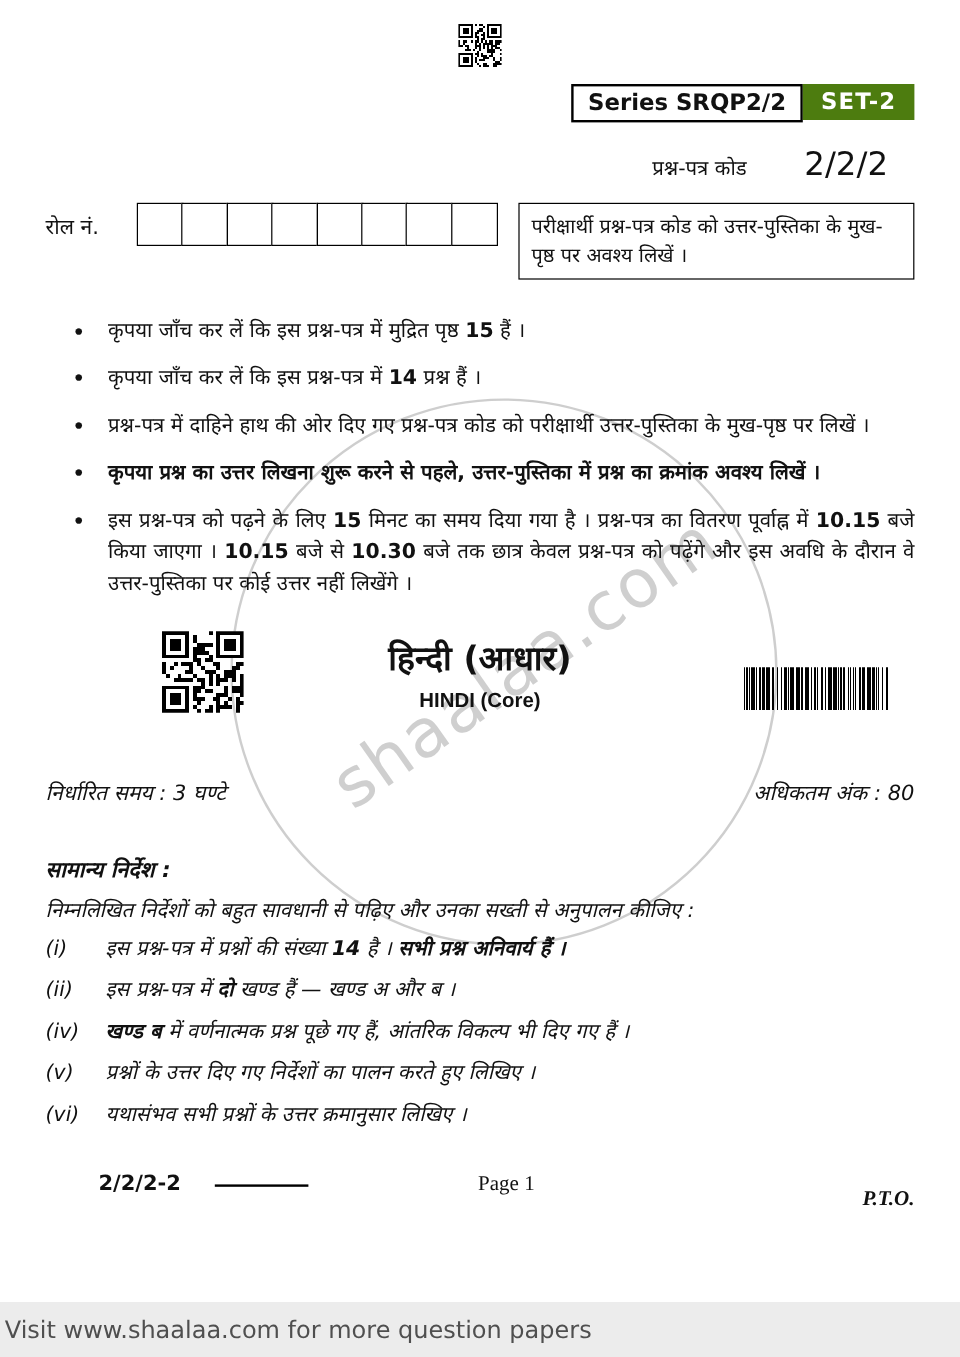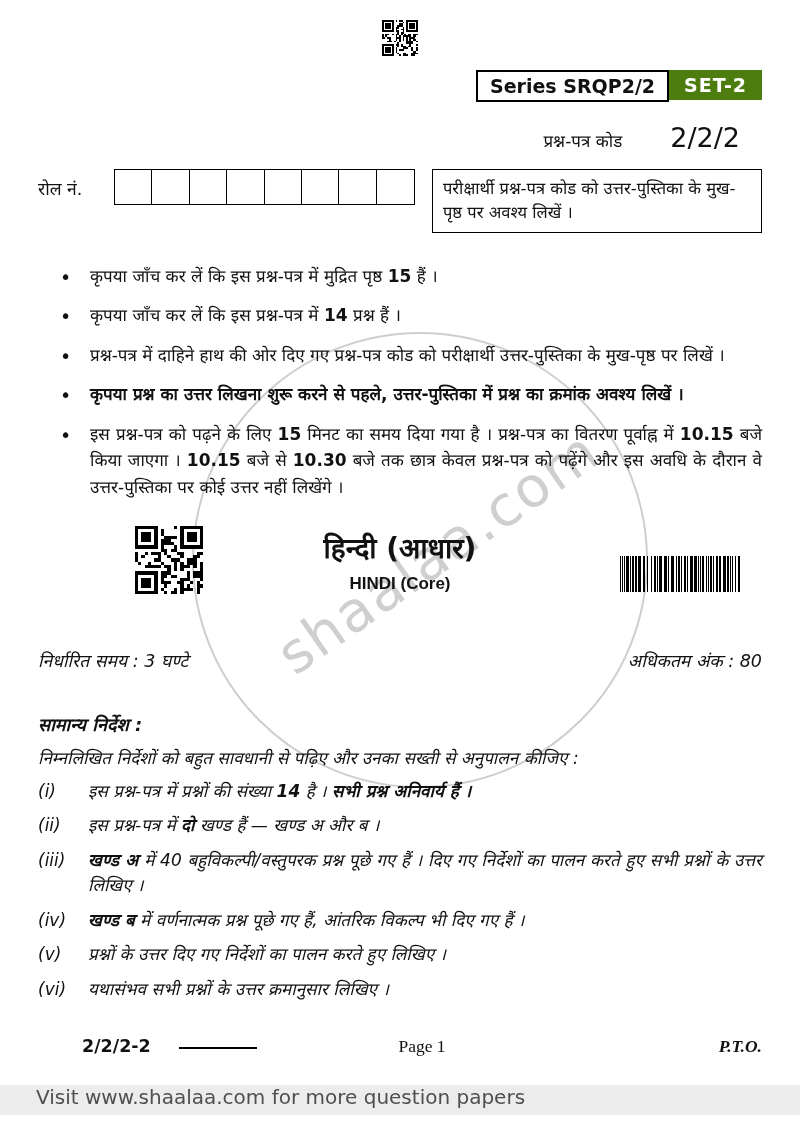--- a/index.html
+++ b/index.html
@@ -62,25 +62,25 @@
   .gi-item{display:flex;margin-top:9px;font-size:17px;line-height:1.5;}
   .gi-num{width:50px;flex:0 0 auto;}
   .gi-text{flex:1;text-align:justify;}
 
   
   .footer-row{position:relative;margin-top:34px;height:28px;font-size:17.5px;
     font-family:"Liberation Serif",serif;margin-left:44px;}
   .f-left{font-weight:700;font-family:"DejaVu Sans",sans-serif;}
   .f-dash{display:inline-block;width:78px;border-top:2px solid #000;vertical-align:middle;margin-left:28px;}
   .f-center{position:absolute;left:50%;transform:translateX(-50%);top:0;}
-  .f-right{position:absolute;right:0;top:0;font-weight:700;font-style:italic;}
-
-  
-  .bottom-bar{width:800px;height:30px;background:#ececec;display:flex;align-items:flex-start;
-    padding-left:36px;box-sizing:border-box;font-size:20px;color:#4f4f4f;}
+  .f-right{position:absolute;right:0;top:12px;font-weight:700;font-style:italic;}
+
+  
+  .bottom-bar{width:800px;height:46px;background:#ececec;display:flex;align-items:center;
+    padding-left:4px;box-sizing:border-box;font-size:20px;color:#4f4f4f;}
 </style>
 </head>
 <body>
 
 <div class="page">
 
   <div class="wm-circle"></div>
   <div class="wm-text">shaalaa.com</div>
 
   <div class="content">
@@ -450,24 +450,20 @@
       <div class="gi-list">
         <div class="gi-item">
           <span class="gi-num">(i)</span>
           <span class="gi-text"><span>इस प्रश्न-पत्र में प्रश्नों की संख्या </span><span class="b">14</span><span> है । </span><span class="b">सभी प्रश्न अनिवार्य हैं ।</span></span>
         </div>
         <div class="gi-item">
           <span class="gi-num">(ii)</span>
           <span class="gi-text"><span>इस प्रश्न-पत्र में </span><span class="b">दो</span><span> खण्ड हैं — खण्ड अ और ब ।</span></span>
         </div>
         <div class="gi-item">
-          <span class="gi-num">(iii)</span>
-          <span class="gi-text"><span class="b">खण्ड अ</span><span> में 40 बहुविकल्पी/वस्तुपरक प्रश्न पूछे गए हैं । दिए गए निर्देशों का पालन करते हुए सभी प्रश्नों के उत्तर लिखिए ।</span></span>
-        </div>
-        <div class="gi-item">
           <span class="gi-num">(iv)</span>
           <span class="gi-text"><span class="b">खण्ड ब</span><span> में वर्णनात्मक प्रश्न पूछे गए हैं, आंतरिक विकल्प भी दिए गए हैं ।</span></span>
         </div>
         <div class="gi-item">
           <span class="gi-num">(v)</span>
           <span class="gi-text"><span>प्रश्नों के उत्तर दिए गए निर्देशों का पालन करते हुए लिखिए ।</span></span>
         </div>
         <div class="gi-item">
           <span class="gi-num">(vi)</span>
           <span class="gi-text"><span>यथासंभव सभी प्रश्नों के उत्तर क्रमानुसार लिखिए ।</span></span>

